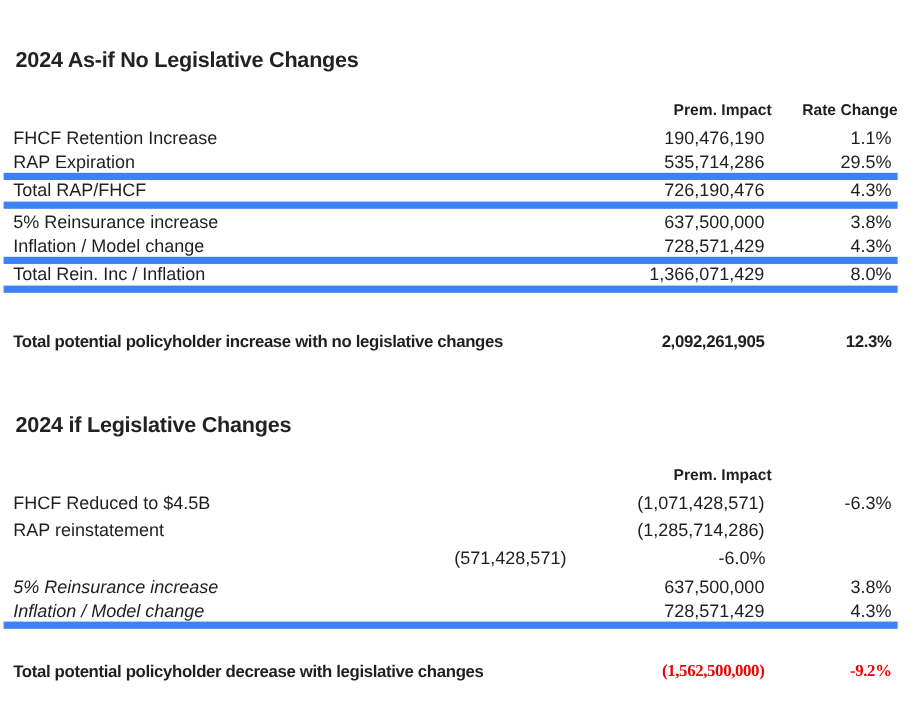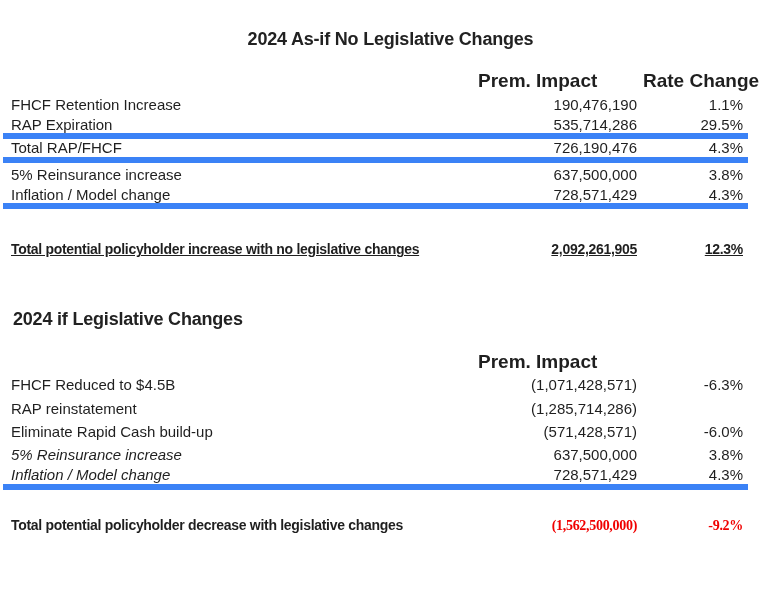--- a/index.html
+++ b/index.html
@@ -18,21 +18,21 @@
   }
   .sec-title {
     margin: 0 0 0 13px;
     font-size: 18px;
     font-weight: bold;
     letter-spacing: -0.2px;
     color: #222222;
     line-height: 22px;
     white-space: nowrap;
   }
-  .sec-title.first { padding-top: 28px; text-align: center; }
+  .sec-title.first { padding-top: 39px; }
   .sec-title.second { padding-top: 47px; }
   .table {
     margin-left: 3px;
     width: 745px;
   }
   .table.t1 { margin-top: 19px; }
   .table.t2 { margin-top: 19px; }
   .trow {
     box-sizing: border-box;
     display: grid;
@@ -44,37 +44,37 @@
     display: block;
     padding-bottom: 3px;
     font-size: 15px;
     line-height: 17px;
     white-space: nowrap;
     overflow: visible;
   }
   .cell.label { padding-left: 8px; text-align: left; }
   .cell.num   { text-align: right; padding-right: 6px; }
   .cell.pct   { text-align: right; padding-right: 5px; }
-  .cell.chead { font-weight: bold; text-align: left; font-size: 19px; }
+  .cell.chead { font-weight: bold; text-align: right; font-size: 13px; }
   .trow.rule  { border-bottom: 6px solid #3b82f6; }
   .italic     { font-style: italic; }
   .total-row {
     box-sizing: border-box;
     display: grid;
     grid-template-columns: 1fr 165px 105px;
     margin-left: 3px;
     width: 745px;
     align-items: end;
   }
   .total-row .cell {
     font-weight: bold;
     font-size: 14px;
     letter-spacing: -0.3px;
   }
-  .total-row.first  { margin-top: 32px; text-decoration: underline; }
+  .total-row.first  { margin-top: 32px; }
   .total-row.second { margin-top: 27px; }
   .total-row .red { color: #f00000; font-family: Liberation Serif, serif; }
 </style>
 </head>
 <body>
 
 <div class="page">
 
   <div>
     <h1 class="sec-title first">2024 As-if No Legislative Changes</h1>
@@ -109,20 +109,25 @@
         <span class="cell num">637,500,000</span>
         <span class="cell pct">3.8%</span>
       </div>
 
       <div class="trow rule">
         <span class="cell label">Inflation / Model change</span>
         <span class="cell num">728,571,429</span>
         <span class="cell pct">4.3%</span>
       </div>
 
+      <div class="trow rule">
+        <span class="cell label">Total Rein. Inc / Inflation</span>
+        <span class="cell num">1,366,071,429</span>
+        <span class="cell pct">8.0%</span>
+      </div>
     </div>
 
     <div class="total-row first">
       <span class="cell label">Total potential policyholder increase with no legislative changes</span>
       <span class="cell num">2,092,261,905</span>
       <span class="cell pct">12.3%</span>
     </div>
   </div>
 
   <div>
@@ -140,21 +145,20 @@
         <span class="cell num">(1,071,428,571)</span>
         <span class="cell pct">-6.3%</span>
       </div>
 
       <div class="trow">
         <span class="cell label">RAP reinstatement</span>
         <span class="cell num">(1,285,714,286)</span>
       </div>
 
       <div class="trow">
-        <span class="cell label">Eliminate Rapid Cash build-up</span>
         <span class="cell num">(571,428,571)</span>
         <span class="cell pct">-6.0%</span>
       </div>
 
       <div class="trow">
         <span class="cell label italic">5% Reinsurance increase</span>
         <span class="cell num">637,500,000</span>
         <span class="cell pct">3.8%</span>
       </div>
 

